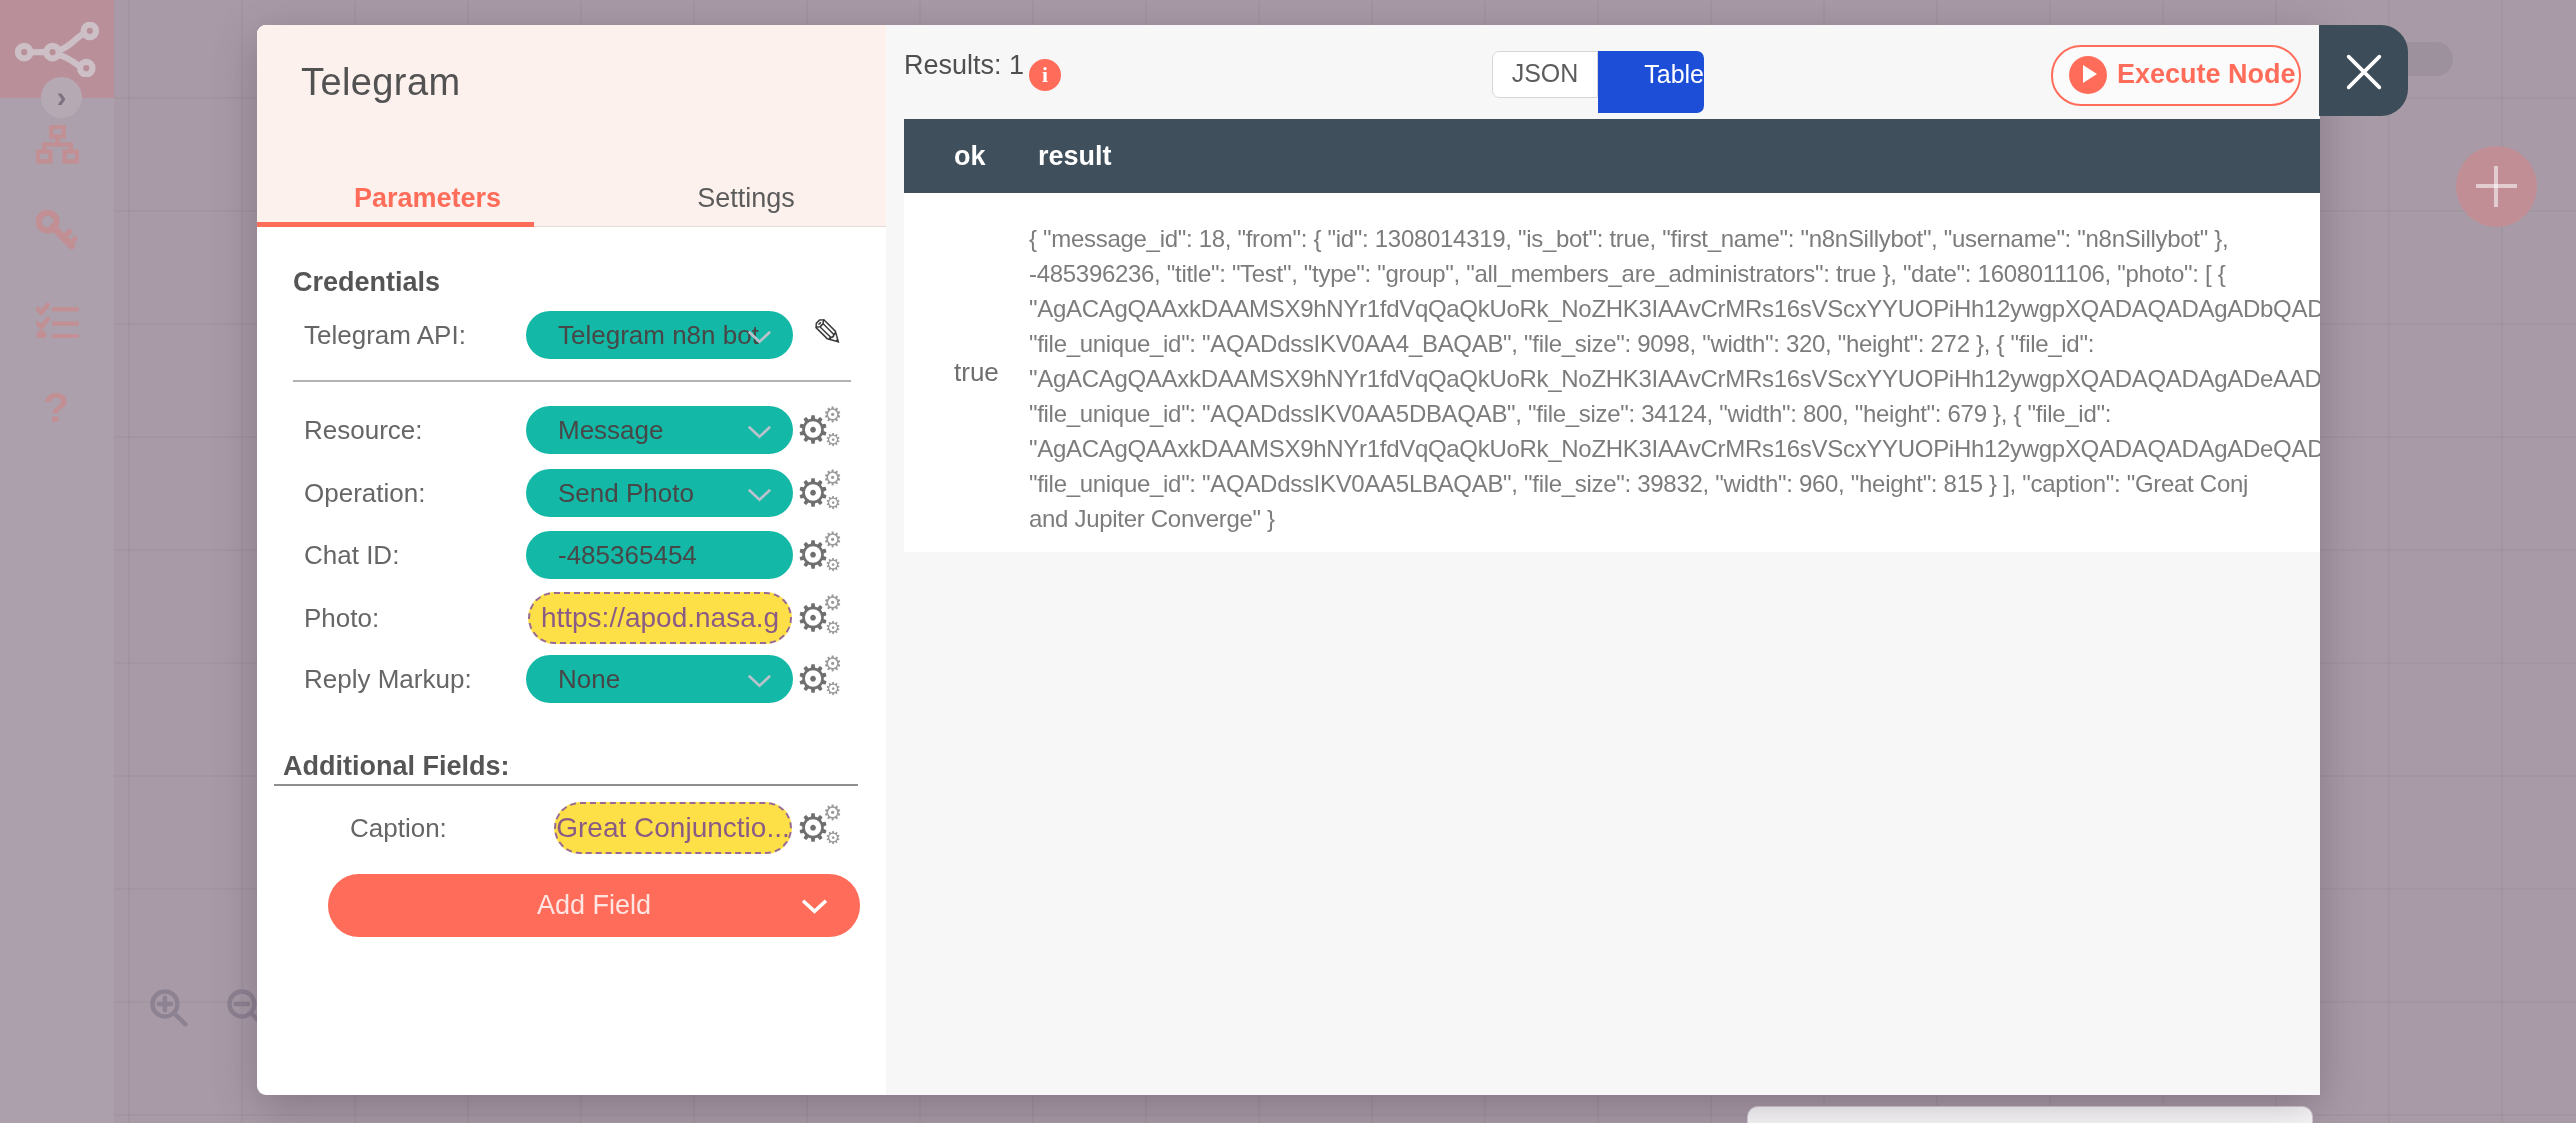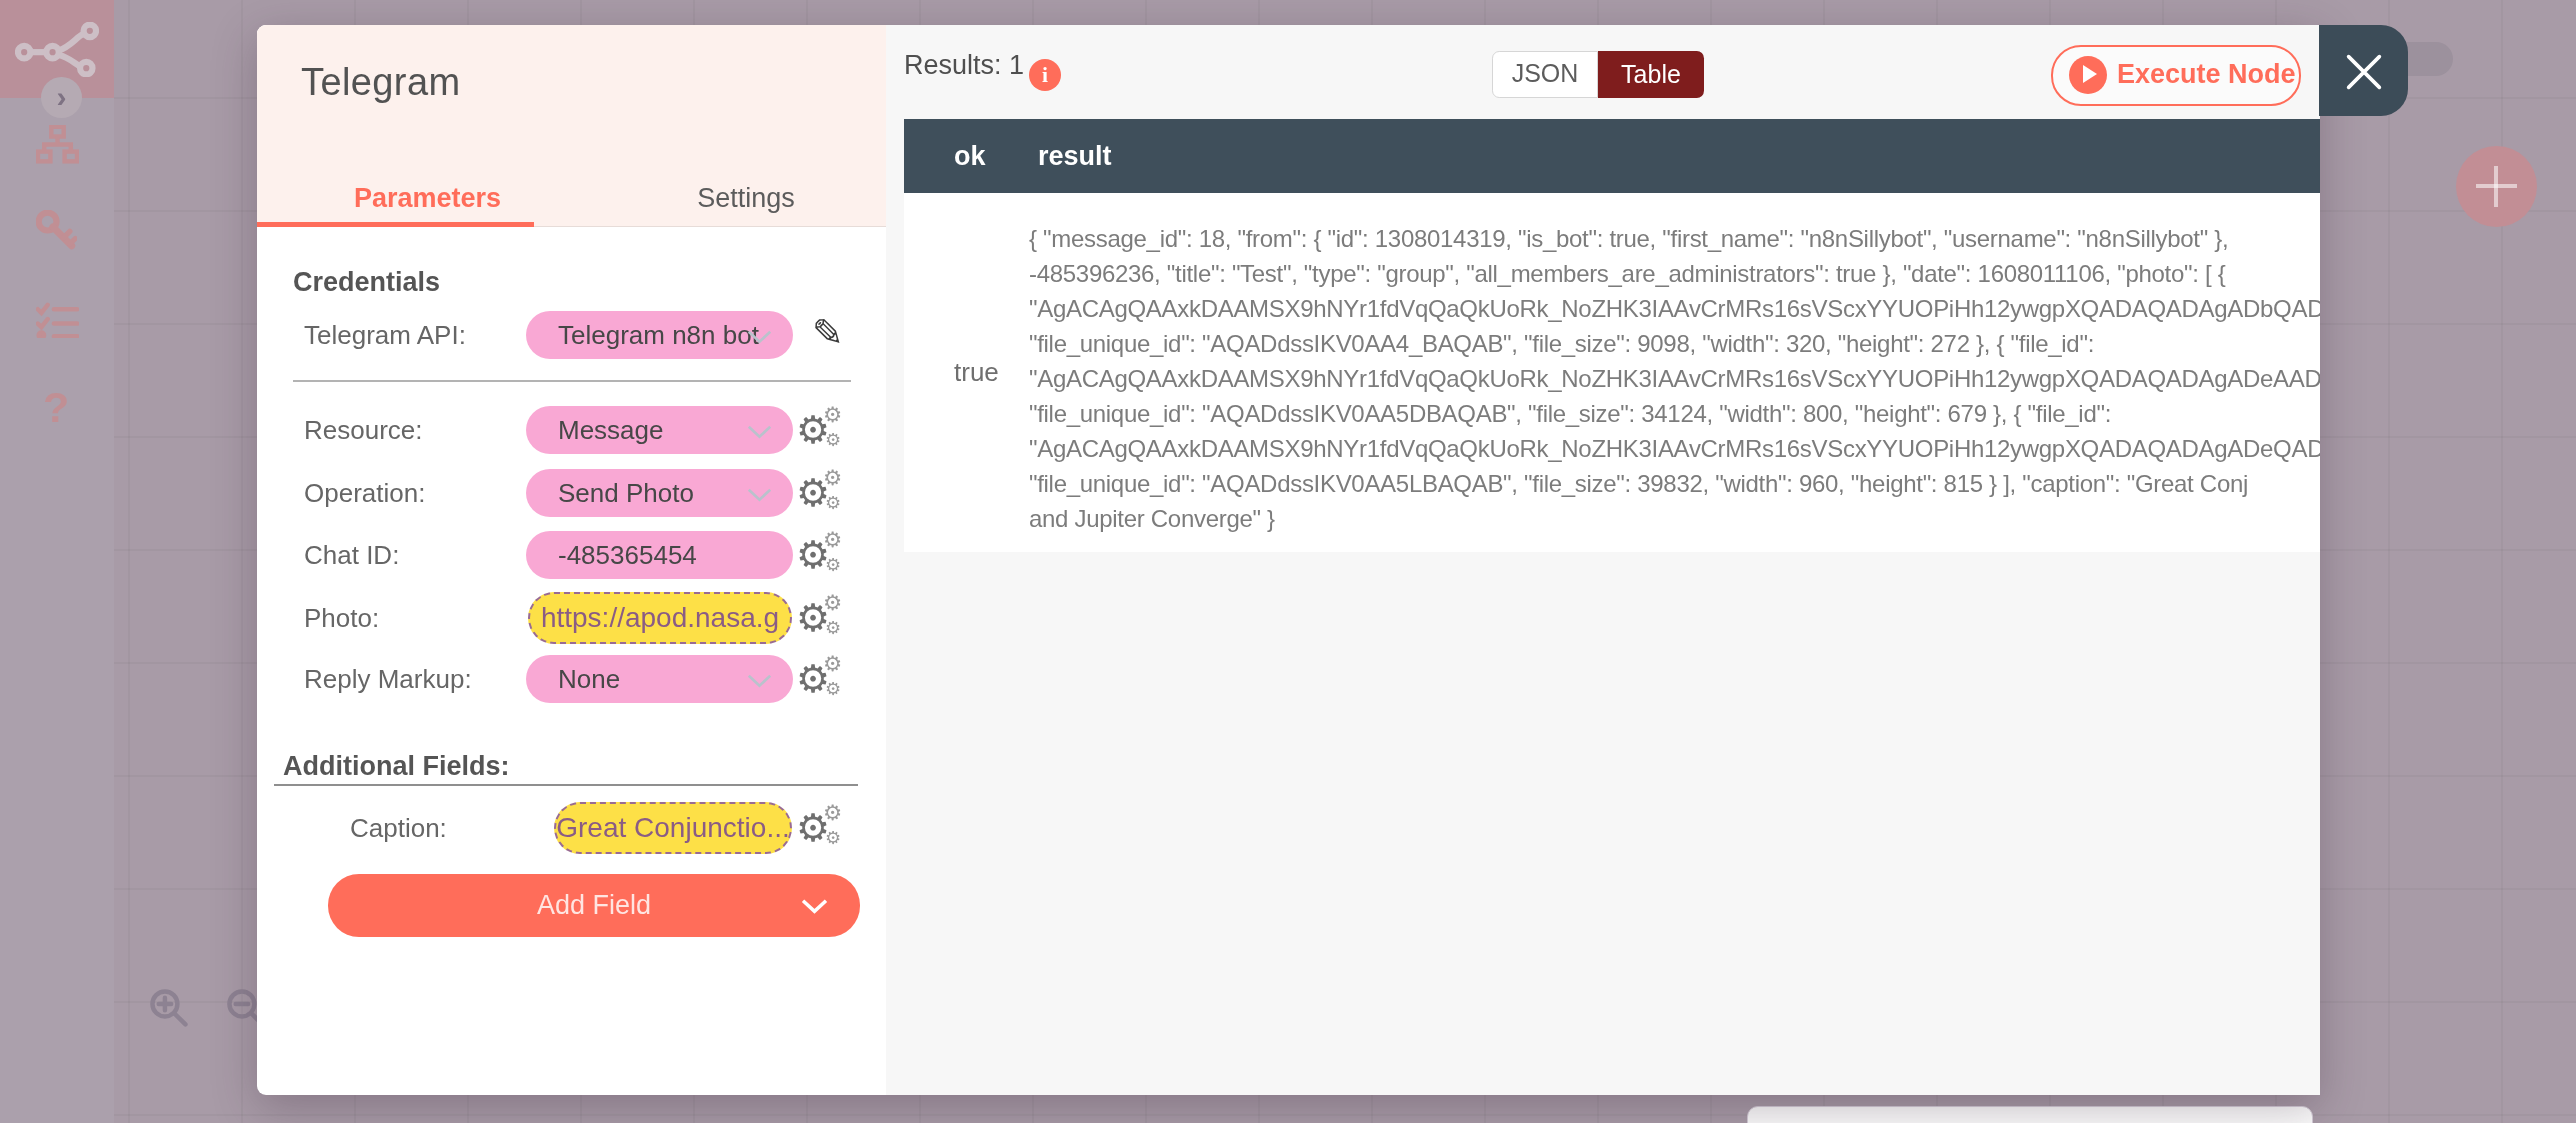--- a/index.html
+++ b/index.html
@@ -44,21 +44,21 @@
   .lp-header{position:absolute;left:0;top:0;width:629px;height:201px;background:#fdf1ed;border-bottom:1.8px solid #e7dcd8;}
   .lp-title{position:absolute;left:44px;top:36px;font-size:38px;color:#525252;letter-spacing:0.4px;}
   .tab{position:absolute;top:148px;height:50px;font-size:27px;line-height:50px;text-align:center;cursor:pointer;}
   .tab-params{left:0;width:277px;color:#ff6d5a;font-weight:bold;padding-left:32px;}
   .tab-settings{left:349px;width:280px;color:#5c5c5c;}
   .tab-underline{position:absolute;left:0;top:197px;width:277px;height:4.5px;background:#ff6d5a;}
 
   .lp-heading{position:absolute;font-size:27px;font-weight:bold;color:#555;}
   .row{position:absolute;height:52px;}
   .row-label{position:absolute;left:47px;top:0;height:52px;line-height:52px;font-size:26px;color:#666;}
-  .pill{position:absolute;left:269px;top:1.8px;width:267px;height:48px;border-radius:24px;background:#f9a8d4;
+  .pill{position:absolute;left:269px;top:1.8px;width:267px;height:48px;border-radius:24px;background:#14b8a6;
     font-size:26px;color:#474747;line-height:48px;padding-left:32px;box-sizing:border-box;cursor:pointer;}
   .pill .chev{position:absolute;right:21.5px;top:19px;}
   .exp-pill{position:absolute;top:0;height:52px;border-radius:26px;background:#fde047;border:2.7px dashed #996b92;
     box-sizing:border-box;font-size:28px;color:#8a5c85;line-height:47px;text-align:center;cursor:pointer;}
   .gears{position:absolute;left:539px;top:3.6px;width:50px;height:48px;cursor:pointer;}
   .gears .g-big{position:absolute;left:0;top:1.8px;font-size:38px;color:#6f6f6f;line-height:43px;}
   .gears .g-small{position:absolute;left:27px;top:-5.4px;font-size:21.5px;color:#9a9a9a;}
   .gears .g-small2{position:absolute;left:29px;top:21.5px;font-size:18px;color:#9a9a9a;}
   .pencil{position:absolute;left:555px;top:1.8px;font-size:38px;color:#3a3a3a;cursor:pointer;}
   .divider{position:absolute;height:1.8px;background:#b3b3b3;}
@@ -67,22 +67,22 @@
   .add-field-btn .chev{position:absolute;right:32px;top:25px;}
 
   
   .right-panel{position:absolute;left:629px;top:0;width:1434px;height:1070px;background:#f7f7f7;}
   .results-label{position:absolute;left:18px;top:25px;font-size:27px;color:#4f4f4f;}
   .info-icon{position:absolute;left:143px;top:34px;width:32px;height:32px;border-radius:50%;background:#ff6d5a;
     color:#fff;font-size:21.5px;font-weight:bold;text-align:center;line-height:32px;font-family:"Liberation Serif","DejaVu Serif",serif;cursor:pointer;}
   .toggle{position:absolute;left:606px;top:26px;width:211px;height:47px;}
   .toggle-json{position:absolute;left:0;top:0;width:106px;height:47px;background:#fff;border:1.8px solid #d6d6d6;
     border-radius:7.2px 0 0 7.2px;box-sizing:border-box;font-size:25px;color:#5c5c5c;text-align:center;line-height:43px;cursor:pointer;}
-  .toggle-table{position:absolute;left:106px;top:0;width:106px;height:47px;background:#7f1d1d;
-    border-radius:0 7.2px 7.2px 0;font-size:25px;color:#fff;text-align:center;line-height:47px;cursor:pointer;}
+  .toggle-table{position:absolute;left:106px;top:0;width:106px;height:62px;background:#1d4ed8;
+    border-radius:0 7.2px 7.2px 0;font-size:25px;color:#fff;text-align:right;line-height:47px;cursor:pointer;}
   .exec-btn{position:absolute;left:1165px;top:19.7px;width:250px;height:61px;background:#fbfbfb;border:2.7px solid #ff6d5a;
     border-radius:30px;box-sizing:border-box;cursor:pointer;}
   .exec-btn .play{position:absolute;left:16px;top:9px;width:38px;height:38px;border-radius:50%;background:#ff6d5a;}
   .exec-btn .play:before{content:"";position:absolute;left:14.3px;top:9.8px;width:0;height:0;
     border-left:14.3px solid #fff;border-top:9px solid transparent;border-bottom:9px solid transparent;}
   .exec-btn .exec-label{position:absolute;left:64px;top:0;height:55px;line-height:55px;font-size:27px;color:#ff6d5a;font-weight:600;}
 
   .rtable{position:absolute;left:18px;top:94px;width:1416px;}
   .rtable-head{position:absolute;left:0;top:0;width:1416px;height:74px;background:#3f4f5b;}
   .col-ok{position:absolute;left:50px;top:0;height:74px;line-height:74px;font-size:27px;font-weight:bold;color:#fff;}

